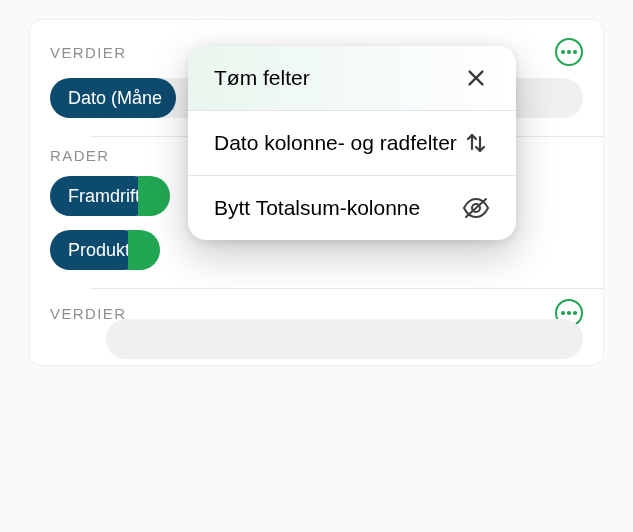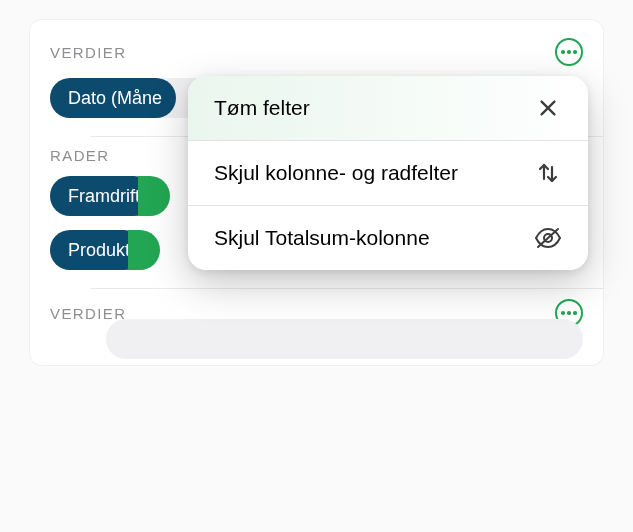--- a/index.html
+++ b/index.html
@@ -104,23 +104,23 @@
     .chip-wrapper {
       position: relative;
       display: flex;
       align-items: center;
     }
     .chip-wrapper .chip { z-index: 1; }
 
     
     .popup {
       position: absolute;
-      top: 76px;
+      top: 46px;
       left: 188px;
-      width: 400px;
+      width: 328px;
       background: #fff;
       border-radius: 18px;
       box-shadow: 0 14px 40px rgba(0,0,0,0.22), 0 2px 8px rgba(0,0,0,0.10);
       z-index: 50;
       overflow: hidden;
     }
     .popup-item {
       display: flex;
       align-items: center;
       justify-content: space-between;
@@ -218,33 +218,33 @@
     <span>Tøm felter</span>
     <span class="popup-icon">
       <svg width="22" height="22" viewBox="0 0 24 24" fill="none" stroke="currentColor" stroke-width="2.5" stroke-linecap="round">
           <line x1="5" y1="5" x2="19" y2="19"></line>
           <line x1="19" y1="5" x2="5" y2="19"></line>
         </svg>
     </span>
   </div>
   <div class="popup-divider"></div>
   <div class="popup-item">
-    <span style="max-width:280px">Skjul kolonne- og radfelter</span>
+    <span style="max-width:280px">Dato kolonne- og radfelter</span>
     <span class="popup-icon">
       <svg width="24" height="24" viewBox="0 0 24 24" fill="none" stroke="currentColor" stroke-width="2.2" stroke-linecap="round" stroke-linejoin="round">
           <path d="M8 4 L8 18"></path>
           <path d="M4 8 L8 4 L12 8"></path>
           <path d="M16 20 L16 6"></path>
           <path d="M12 16 L16 20 L20 16"></path>
         </svg>
     </span>
   </div>
   <div class="popup-divider"></div>
   <div class="popup-item">
-    <span>Skjul Totalsum-kolonne</span>
+    <span>Bytt Totalsum-kolonne</span>
     <span class="popup-icon">
       <svg width="28" height="22" viewBox="0 0 28 22" fill="none" stroke="currentColor" stroke-width="2" stroke-linecap="round">
           <path d="M2 11 C5 5 9 2 14 2 C19 2 23 5 26 11 C23 17 19 20 14 20 C9 20 5 17 2 11 Z"></path>
           <circle cx="14" cy="11" r="4"></circle>
           <line x1="4" y1="20" x2="24" y2="2"></line>
         </svg>
     </span>
   </div>
 </div>
 

